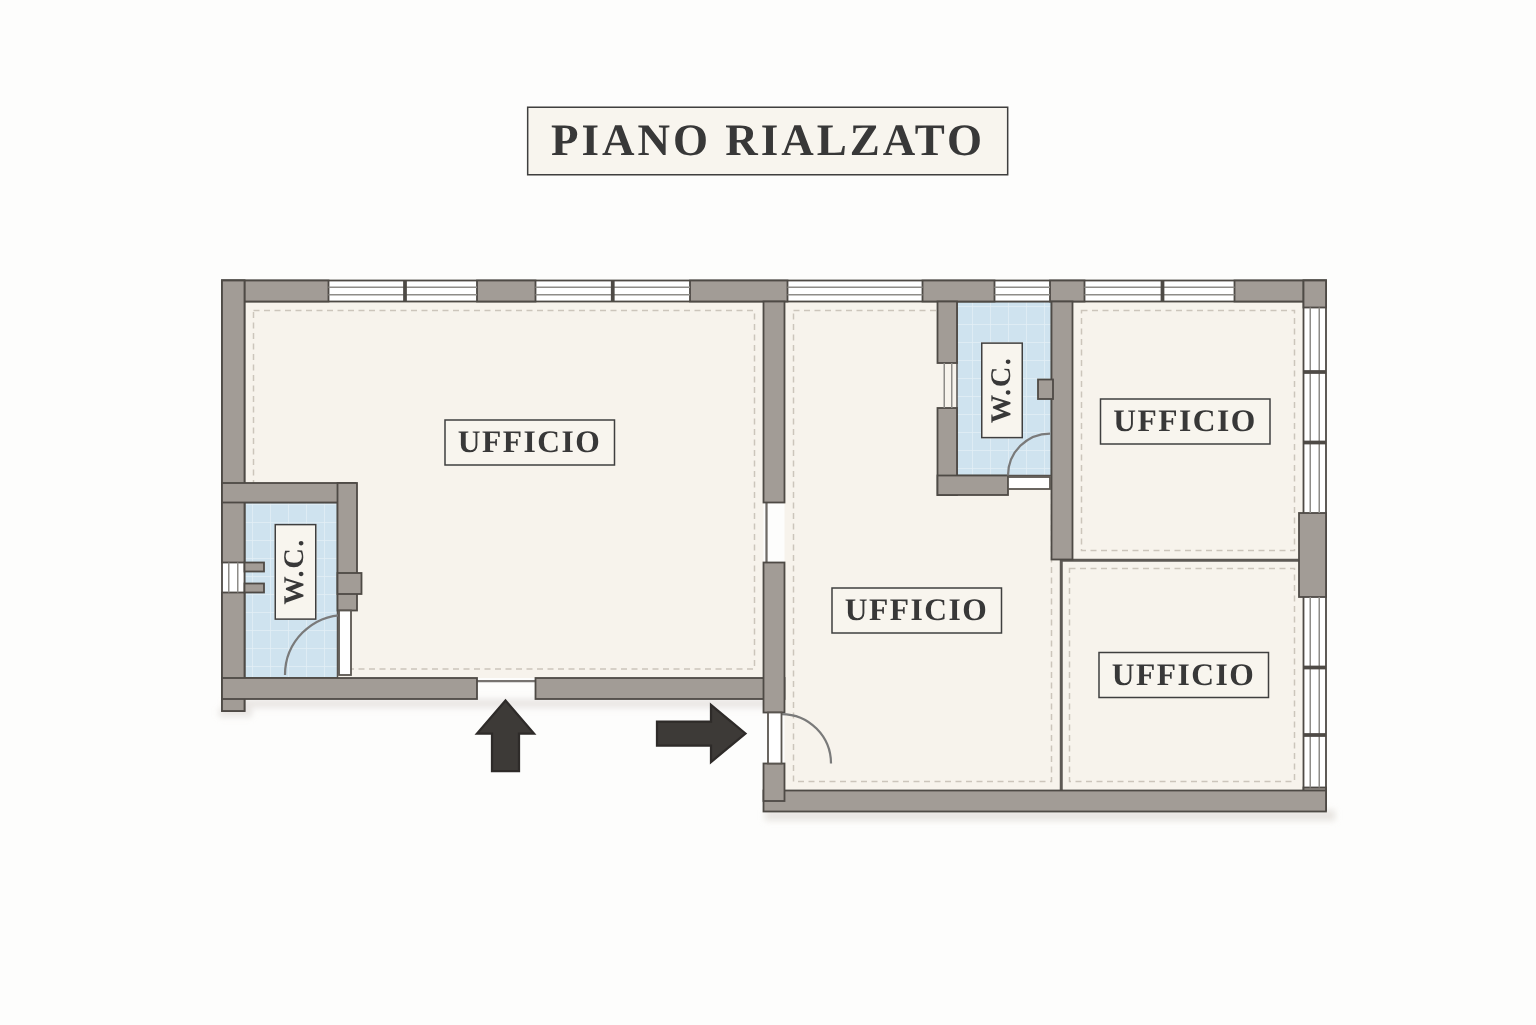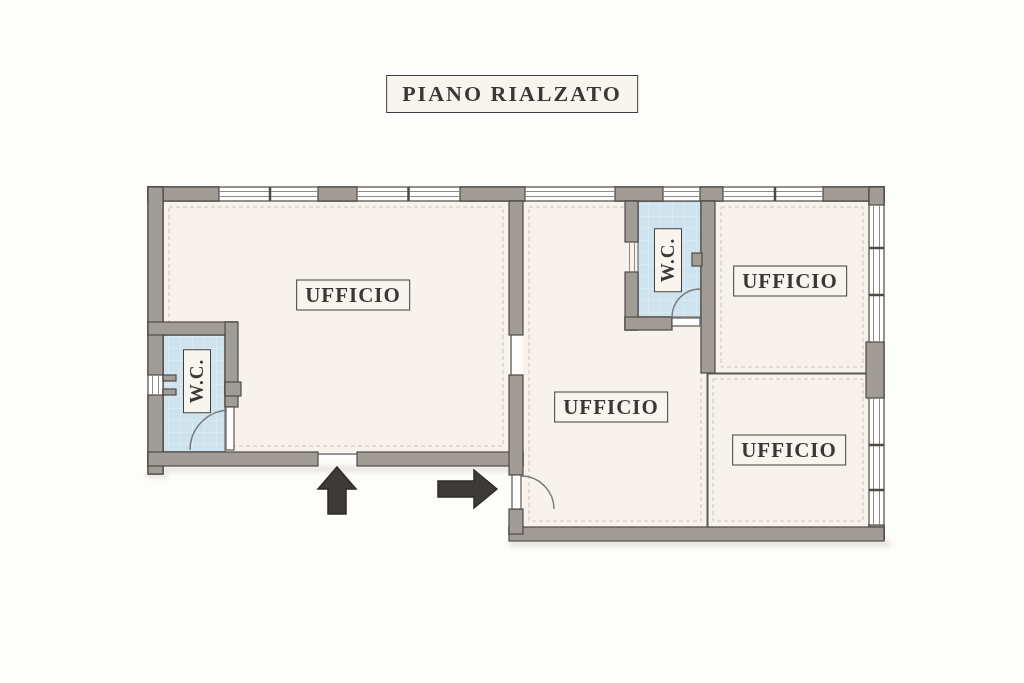--- a/index.html
+++ b/index.html
@@ -13,21 +13,21 @@
     position:absolute;
     transform:translate(-50%,-50%);
     background:#f8f5ee;
     border:1.5px solid #3f3f3f;
     color:#383838;
     font-weight:bold;
     white-space:nowrap;
     text-align:center;
   }
   .title-box{
-    font-size:22px;
+    font-size:30px;
     letter-spacing:2px;
     padding:5px 15px;
     border-width:1.5px;
     text-align:right;
   }
   .room-box{
     font-size:21px;
     letter-spacing:1px;
     padding:2px 8px;
   }

